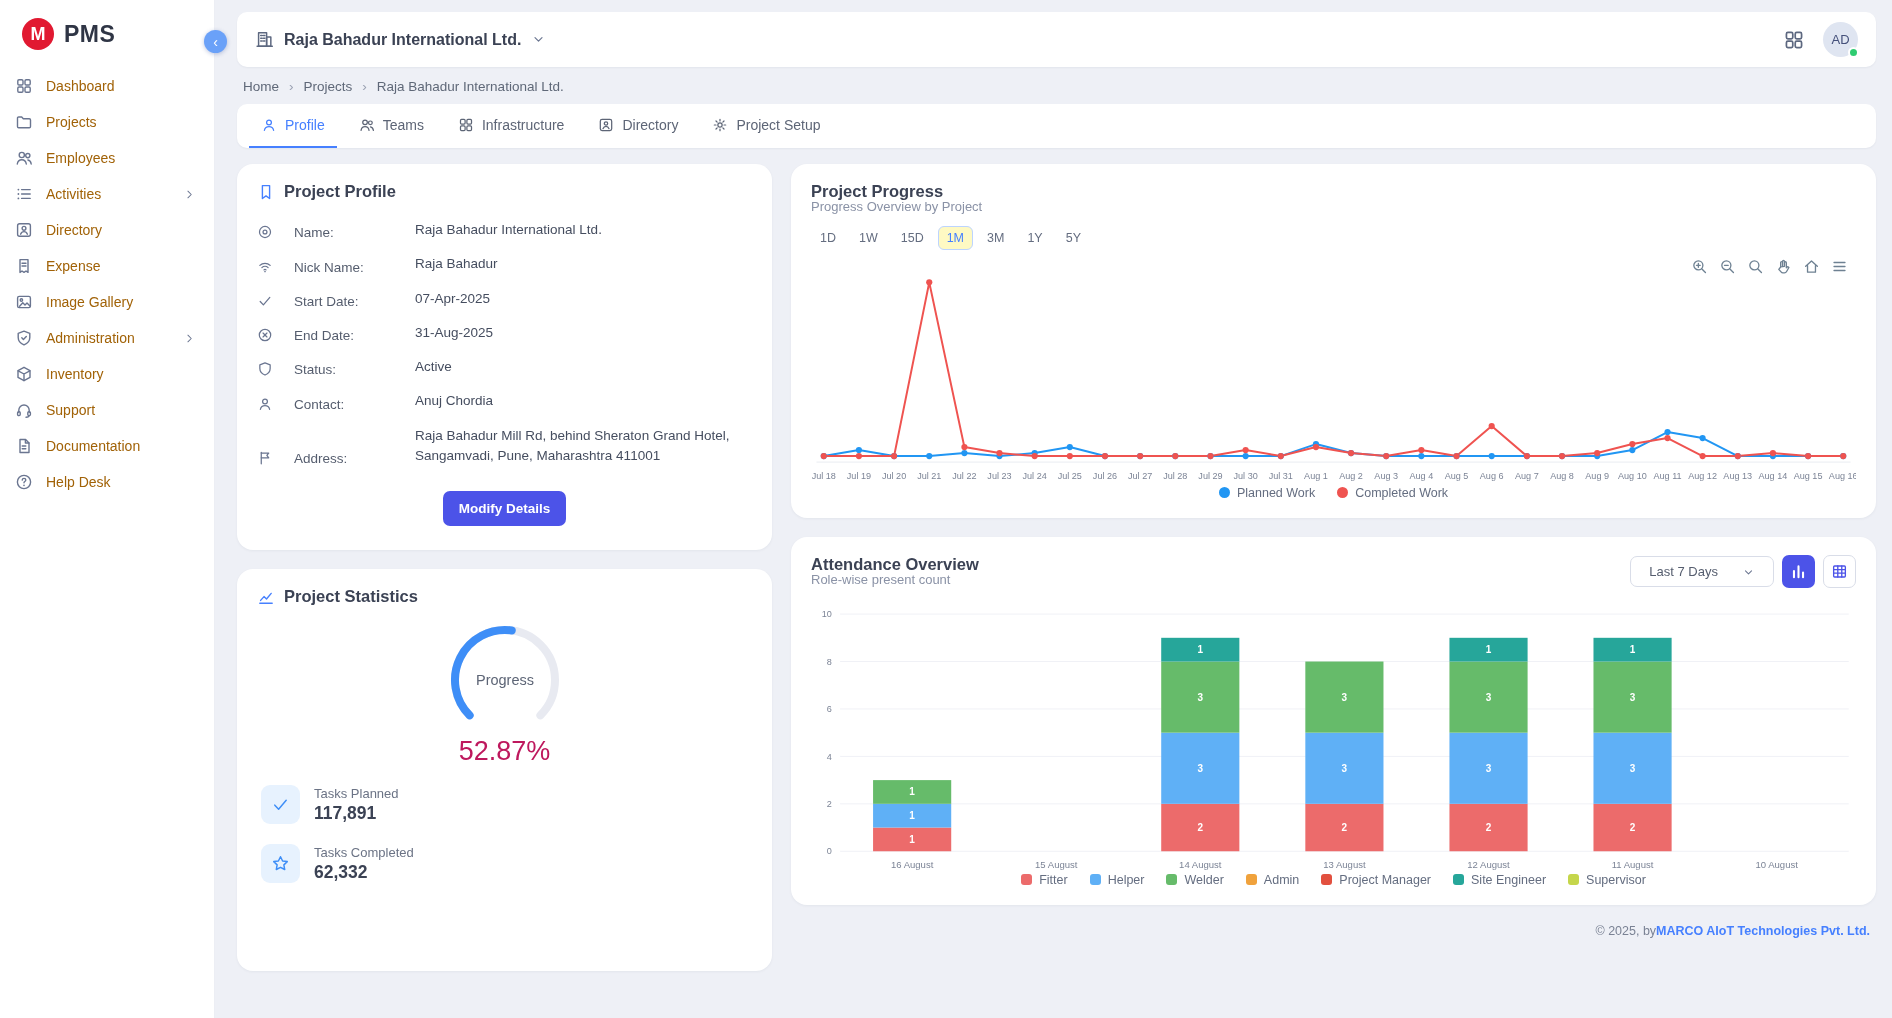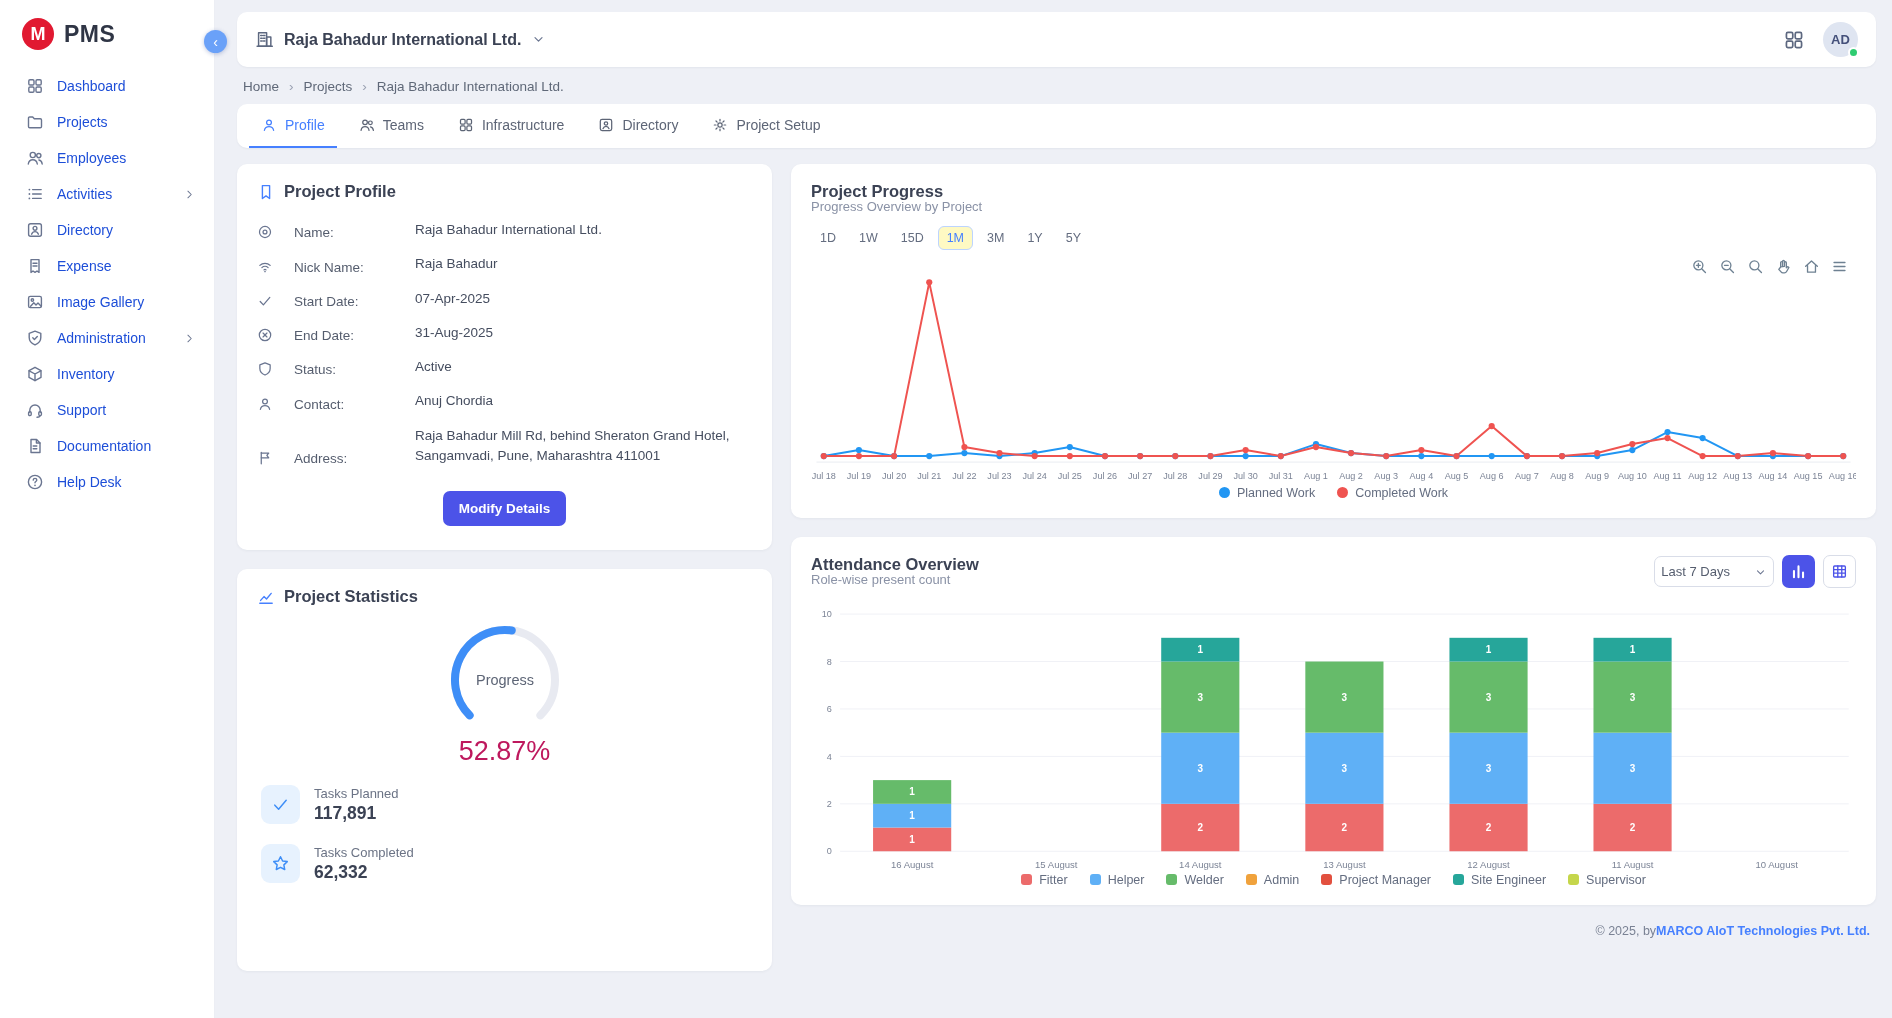--- a/index.html
+++ b/index.html
@@ -10,57 +10,57 @@
   html,body{margin:0;padding:0}
   body{font-family:"Liberation Sans",sans-serif;color:var(--text)}
   .app{width:1892px;height:1018px;display:flex;background:var(--bg);overflow:hidden;position:relative}
 
   
   .sidebar{width:215px;background:#fff;border-right:1px solid #eceef4;padding:14px 0;flex:none}
   .logo-row{display:flex;align-items:center;gap:10px;padding:4px 22px 18px}
   .logo-badge{width:32px;height:32px;border-radius:50%;background:#e11931;color:#fff;font-weight:700;
     display:flex;align-items:center;justify-content:center;font-size:18px}
   .logo-text{font-size:23px;font-weight:700;color:#2f3545;letter-spacing:.5px}
-  .side-item{display:flex;align-items:center;gap:13px;padding:9px 18px 9px 26px;color:#1d4ed8;font-size:14px;cursor:pointer}
+  .side-item{display:flex;align-items:center;gap:13px;padding:9px 18px 9px 15px;color:#a16207;font-size:14px;cursor:pointer}
   .icon{display:inline-flex;align-items:center;justify-content:center}
   .icon svg{width:100%;height:100%}
   .side-item>.icon{width:18px;height:18px;color:#6a7590;flex:none}
   .side-chev{margin-left:auto;width:13px !important;height:13px !important;color:#8b93a7}
 
   .collapse-btn{position:absolute;left:204px;top:30px;width:23px;height:23px;border-radius:50%;
     background:#6aa1f8;color:#fff;border:none;font-size:14px;line-height:1;cursor:pointer;z-index:5;
     display:flex;align-items:center;justify-content:center;box-shadow:0 1px 4px rgba(30,60,150,.3)}
 
   
   .main{flex:1;display:flex;flex-direction:column;padding:12px 16px 0 22px;min-width:0}
   .topbar{background:#fff;border-radius:10px;height:55px;display:flex;align-items:center;justify-content:space-between;
     padding:0 18px;box-shadow:0 1px 2px rgba(20,30,60,.05);flex:none}
   .company{display:flex;align-items:center;gap:10px;font-size:16px;font-weight:600;color:#3b4254;cursor:pointer}
   .company .icon{width:19px;height:19px;color:#5d6880}
   .company .chev{width:15px;height:15px;color:#6a7590}
   .topbar-right{display:flex;align-items:center;gap:18px}
   .apps-btn{width:22px;height:22px;color:#5d6880;cursor:pointer}
   .avatar{width:35px;height:35px;border-radius:50%;background:#dfe5f1;display:flex;align-items:center;justify-content:center;
-    font-size:13px;font-weight:700;color:#44507a;position:relative;cursor:pointer}
+    font-size:13px;font-weight:400;color:#44507a;position:relative;cursor:pointer}
   .status-dot{position:absolute;right:-1px;bottom:-1px;width:11px;height:11px;background:#2ecc71;border:2px solid #fff;border-radius:50%}
 
   .breadcrumb{display:flex;align-items:center;gap:10px;padding:12px 6px 10px;font-size:13.5px;color:#5f6878;flex:none}
   .bc-sep{color:#9aa1b2}
   .bc-item{cursor:pointer}
   .bc-item.last{cursor:default}
 
   .tabs-card{background:#fff;border-radius:10px;padding:0 12px;display:flex;gap:10px;box-shadow:0 1px 2px rgba(20,30,60,.05);flex:none}
   .tab{display:flex;align-items:center;gap:8px;padding:13px 12px;font-size:14px;color:#5d6576;cursor:pointer;border-bottom:2.5px solid transparent}
   .tab .icon{width:16px;height:16px}
   .tab.active{color:var(--blue);border-color:var(--blue)}
 
   .content{display:flex;gap:19px;padding-top:16px;flex:1;min-height:0;align-items:flex-start}
   .col-left{width:535px;flex:none;display:flex;flex-direction:column;gap:19px}
   .col-right{flex:1;min-width:0;display:flex;flex-direction:column;gap:19px}
-  .card{background:#fff;border-radius:10px;box-shadow:0 1px 3px rgba(20,30,60,.05);padding:18px 20px}
+  .card{background:#fff;border-radius:16px;box-shadow:0 1px 3px rgba(20,30,60,.05);padding:18px 20px}
   .card-head{display:flex;align-items:center;gap:9px;font-size:16.5px;font-weight:600;color:#3b4254;margin-bottom:12px}
   .card-head .icon{width:18px;height:18px;color:var(--blue)}
 
   
   .pf-row{display:flex;gap:21px;padding:7px 0;font-size:13.5px;align-items:flex-end}
   .pf-row .icon{width:16px;height:16px;color:#6a7590;margin-top:1px;flex:none}
   .pf-label{width:100px;flex:none;color:#555d6e}
   .pf-value{color:#454d5f;flex:1;line-height:1.5}
   .modify-btn{display:block;margin:18px auto 6px;background:var(--indigo);color:#fff;border:none;border-radius:7px;
     padding:10px 16px;font-size:13.5px;font-weight:600;cursor:pointer;font-family:inherit}
@@ -86,21 +86,21 @@
   .chart-toolbar .icon{width:17px;height:17px;cursor:pointer}
   #line-chart,#bar-chart{width:100%;display:block}
   .chart-legend{display:flex;justify-content:center;gap:22px;margin-top:0;font-size:12.5px;color:#646d80;flex-wrap:wrap}
   .lg-item{display:flex;align-items:center;gap:7px;cursor:pointer}
   .lg-dot{width:11px;height:11px;border-radius:50%;flex:none}
   .lg-sq{width:11px;height:11px;border-radius:3px;flex:none}
 
   
   .att-head{display:flex;justify-content:space-between;align-items:flex-start;margin-bottom:6px}
   .att-controls{display:flex;gap:8px;align-items:center}
-  .select{display:flex;align-items:flex-end;gap:24px;border:1px solid #d9dde8;border-radius:7px;padding:7px 6px;
+  .select{display:flex;align-items:flex-end;gap:24px;border:1px solid #d9dde8;border-radius:7px;padding:7px 18px;
     font-size:13px;color:#555d6e;cursor:pointer;background:#fff}
   .select .icon{width:13px;height:13px;color:#6a7590}
   .icon-btn{width:33px;height:33px;border-radius:7px;display:flex;align-items:center;justify-content:center;cursor:pointer;border:none}
   .icon-btn .icon{width:17px;height:17px}
   .icon-btn.active{background:var(--indigo);color:#fff}
   .icon-btn.ghost{background:#fff;color:var(--indigo);border:1px solid #d9dde8}
 
   .footer{display:flex;justify-content:flex-end;font-size:12.5px;color:#7a8294;padding:0 6px 10px}
   .flink{color:var(--blue);font-weight:600;cursor:pointer}
 </style>

